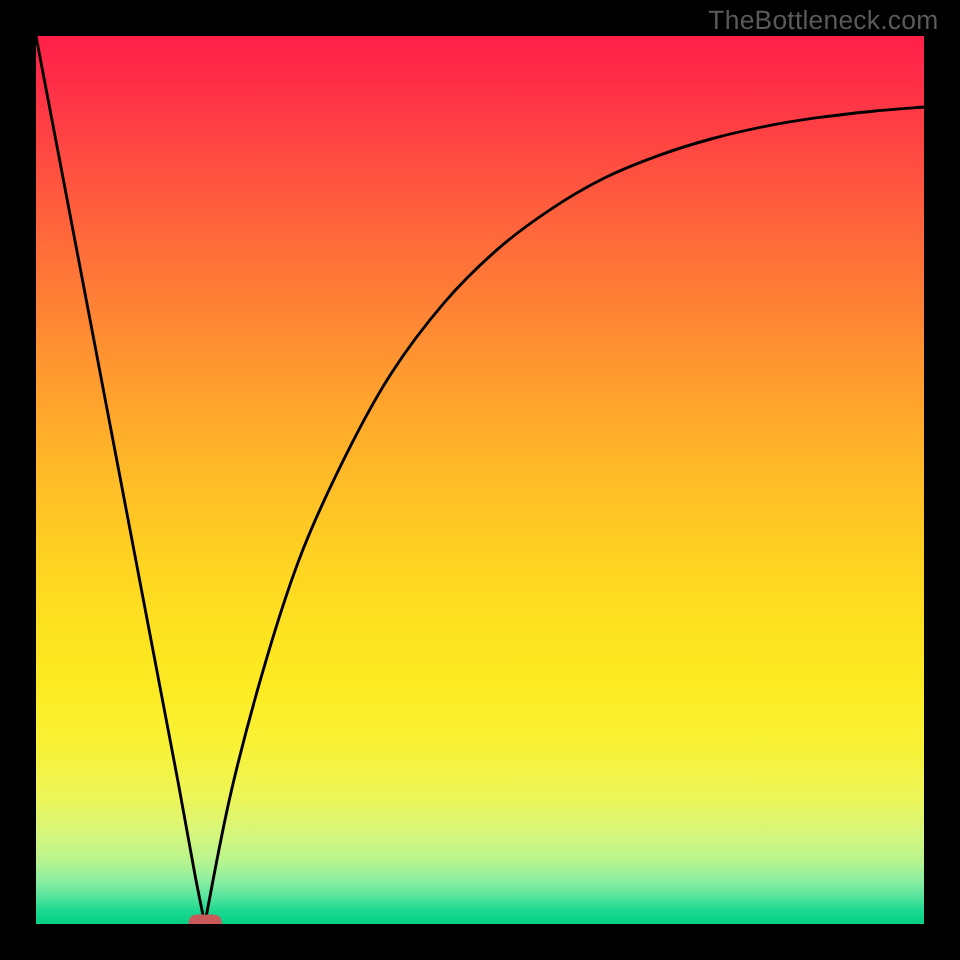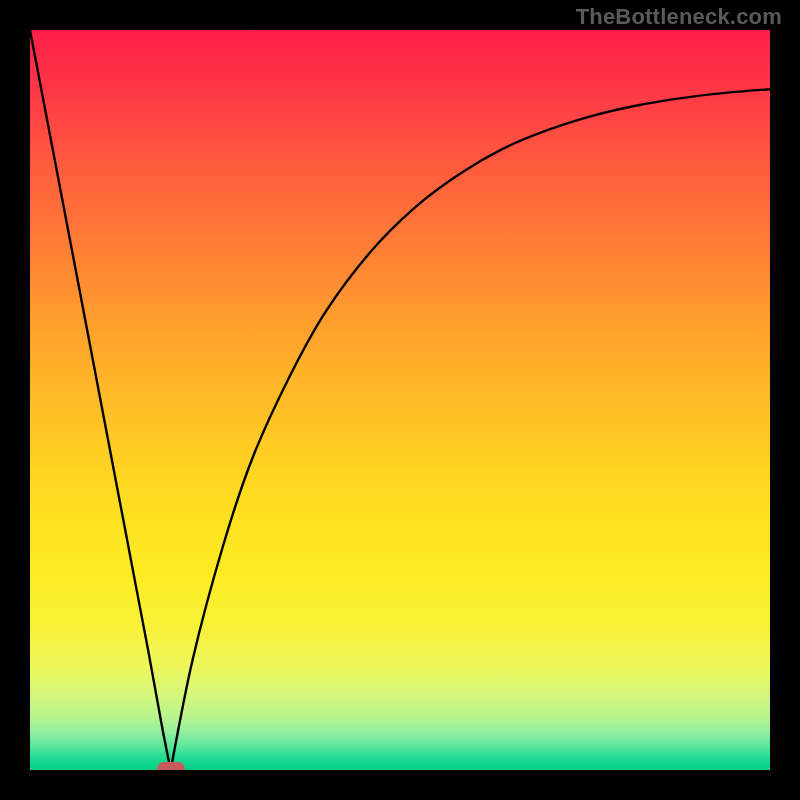--- a/index.html
+++ b/index.html
@@ -16,21 +16,21 @@
     width: 800px;
     height: 800px;
     background: #000;
   }
   .watermark {
     position: absolute;
     top: 4px;
     right: 18px;
     color: #5a5a5a;
     font-size: 22px;
-    font-weight: 700;
+    font-weight: 400;
     letter-spacing: 0.2px;
     z-index: 10;
   }
   .plot-area {
     position: absolute;
     left: 30px;
     top: 30px;
     width: 740px;
     height: 740px;
     background: linear-gradient(to bottom,

